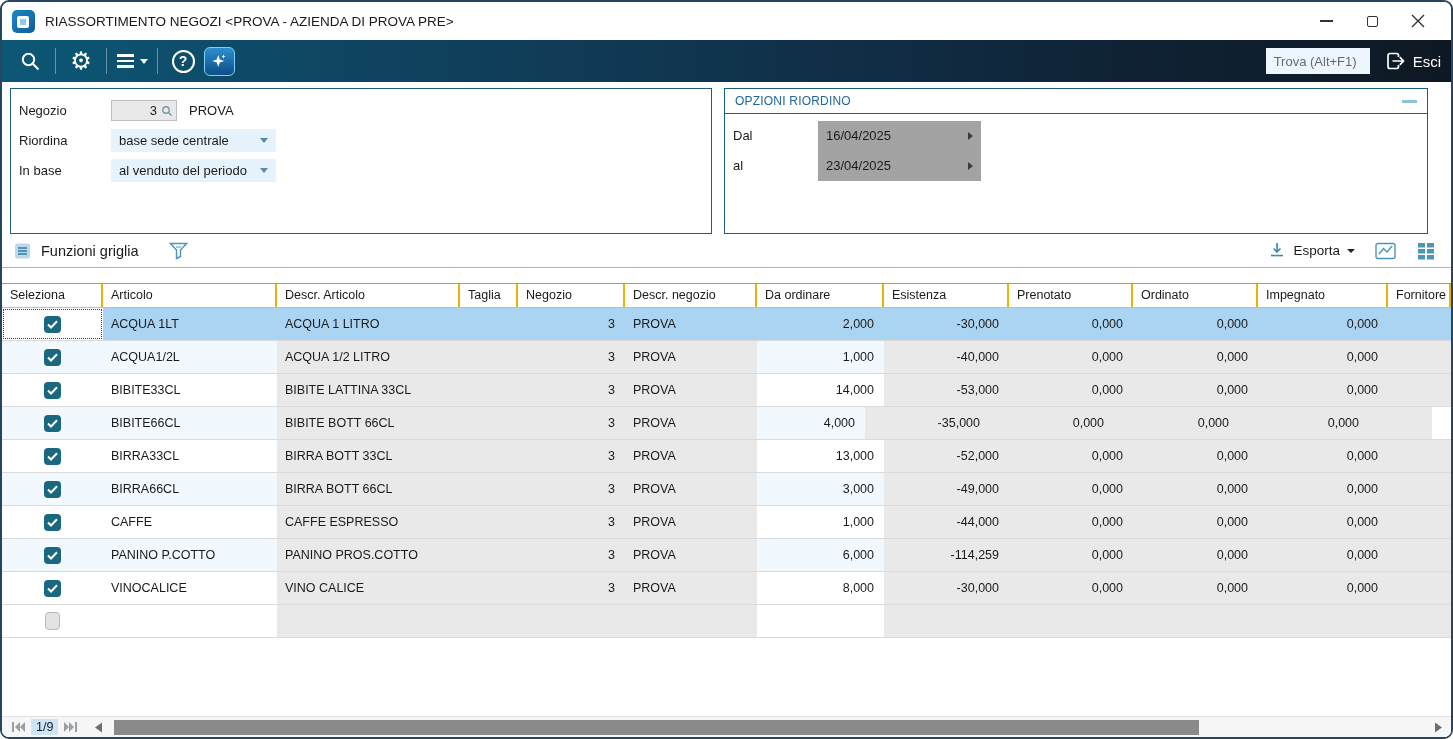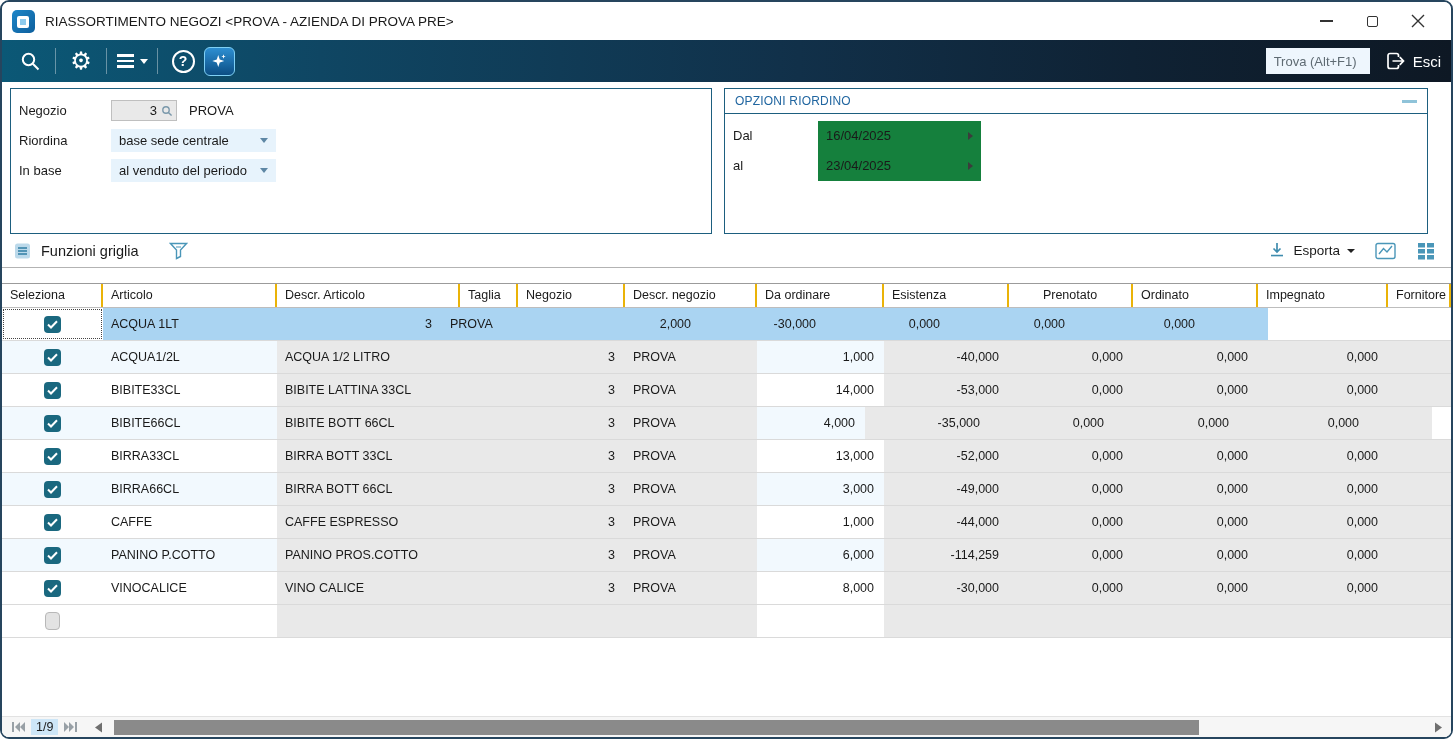--- a/index.html
+++ b/index.html
@@ -48,21 +48,21 @@
   .pminus{margin-left:auto;width:15px;height:3px;background:#8fc3d9;}
   .pbody{padding:10px 0 0 8px;}
   .frow{display:flex;align-items:center;margin-bottom:7px;height:23px;}
   .flabel{width:92px;font-size:13px;}
   .flabel.r{width:85px;}
   .negbox{width:66px;height:21px;background:#e9e9e9;border:1px solid #bfbfbf;display:flex;align-items:center;
           justify-content:flex-end;font-size:13px;padding-right:3px;gap:4px;}
   .negname{margin-left:12px;font-size:13px;}
   .dd{width:165px;height:23px;background:#e7f3fc;display:flex;align-items:center;padding:0 8px;font-size:13px;}
   .dd .caret{margin-left:auto;width:0;height:0;border-left:4.5px solid transparent;border-right:4.5px solid transparent;border-top:5px solid #5e87a5;}
-  .datef{width:163px;height:23px;background:#15803d;display:flex;align-items:center;padding:15px 8px;font-size:13px;}
+  .datef{width:163px;height:23px;background:#a3a3a3;display:flex;align-items:center;padding:15px 8px;font-size:13px;}
   .datef .arr{margin-left:auto;width:0;height:0;border-top:4.5px solid transparent;border-bottom:4.5px solid transparent;border-left:5.5px solid #3c3c3c;}
 
   
   .gridbar{height:34px;flex:0 0 auto;display:flex;align-items:center;padding:0 12px;border-bottom:1px solid #b3b3b3;}
   .funz{display:flex;align-items:center;gap:9px;font-size:14.5px;}
   .funnel{margin-left:30px;display:flex;align-items:center;}
   .gb-right{margin-left:auto;display:flex;align-items:center;gap:20px;padding-right:4px;}
   .esporta{display:flex;align-items:center;gap:7px;font-size:13.5px;}
   .caret-blk{width:0;height:0;border-left:4px solid transparent;border-right:4px solid transparent;border-top:4.5px solid #222;}
   .spacer16{height:15px;flex:0 0 auto;}
@@ -268,35 +268,36 @@
     <div class="grid">
       <div class="thead" id="grid-head">
           <div class="th a-c" style="width: 101px;">Seleziona</div>
           <div class="th a-l" style="width: 174px;">Articolo</div>
           <div class="th a-l" style="width: 183px;">Descr. Articolo</div>
           <div class="th a-l" style="width: 58px;">Taglia</div>
           <div class="th a-r" style="width: 107px;">Negozio</div>
           <div class="th a-l" style="width: 132px;">Descr. negozio</div>
           <div class="th a-r" style="width: 127px;">Da ordinare</div>
           <div class="th a-r" style="width: 125px;">Esistenza</div>
-          <div class="th a-r" style="width: 124px; text-align: center;">Prenotato</div>
+          <div class="th a-r" style="width: 124px;">Prenotato</div>
           <div class="th a-r" style="width: 125px;">Ordinato</div>
           <div class="th a-r" style="width: 130px;">Impegnato</div>
           <div class="th a-l" style="width: 63px;">Fornitore</div>
         </div>
       <div class="tbody" id="grid-body">
           <div class="tr selected">
             <div class="td a-c ed check" style="width: 101px;">
               <div class="cb">
                 <svg width="11" height="9" viewBox="0 0 11 9">
                   <path d="M1 4.5 L4 7.5 L10 1.2" stroke="#fff" stroke-width="2" fill="none"></path>
                 </svg>
               </div>
             </div>
             <div class="td a-l ed" style="width: 174px;">ACQUA 1LT</div>
+            <div class="td a-l ro" style="width: 183px;">ACQUA 1 LITRO</div>
             <div class="td a-l ro" style="width: 58px;"></div>
             <div class="td a-r ro" style="width: 107px;">3</div>
             <div class="td a-l ro" style="width: 132px;">PROVA</div>
             <div class="td a-r ed" style="width: 127px;">2,000</div>
             <div class="td a-r ro" style="width: 125px;">-30,000</div>
             <div class="td a-r ro" style="width: 124px;">0,000</div>
             <div class="td a-r ro" style="width: 125px;">0,000</div>
             <div class="td a-r ro" style="width: 130px;">0,000</div>
             <div class="td a-l ro" style="width: 63px;"></div>
           </div>

